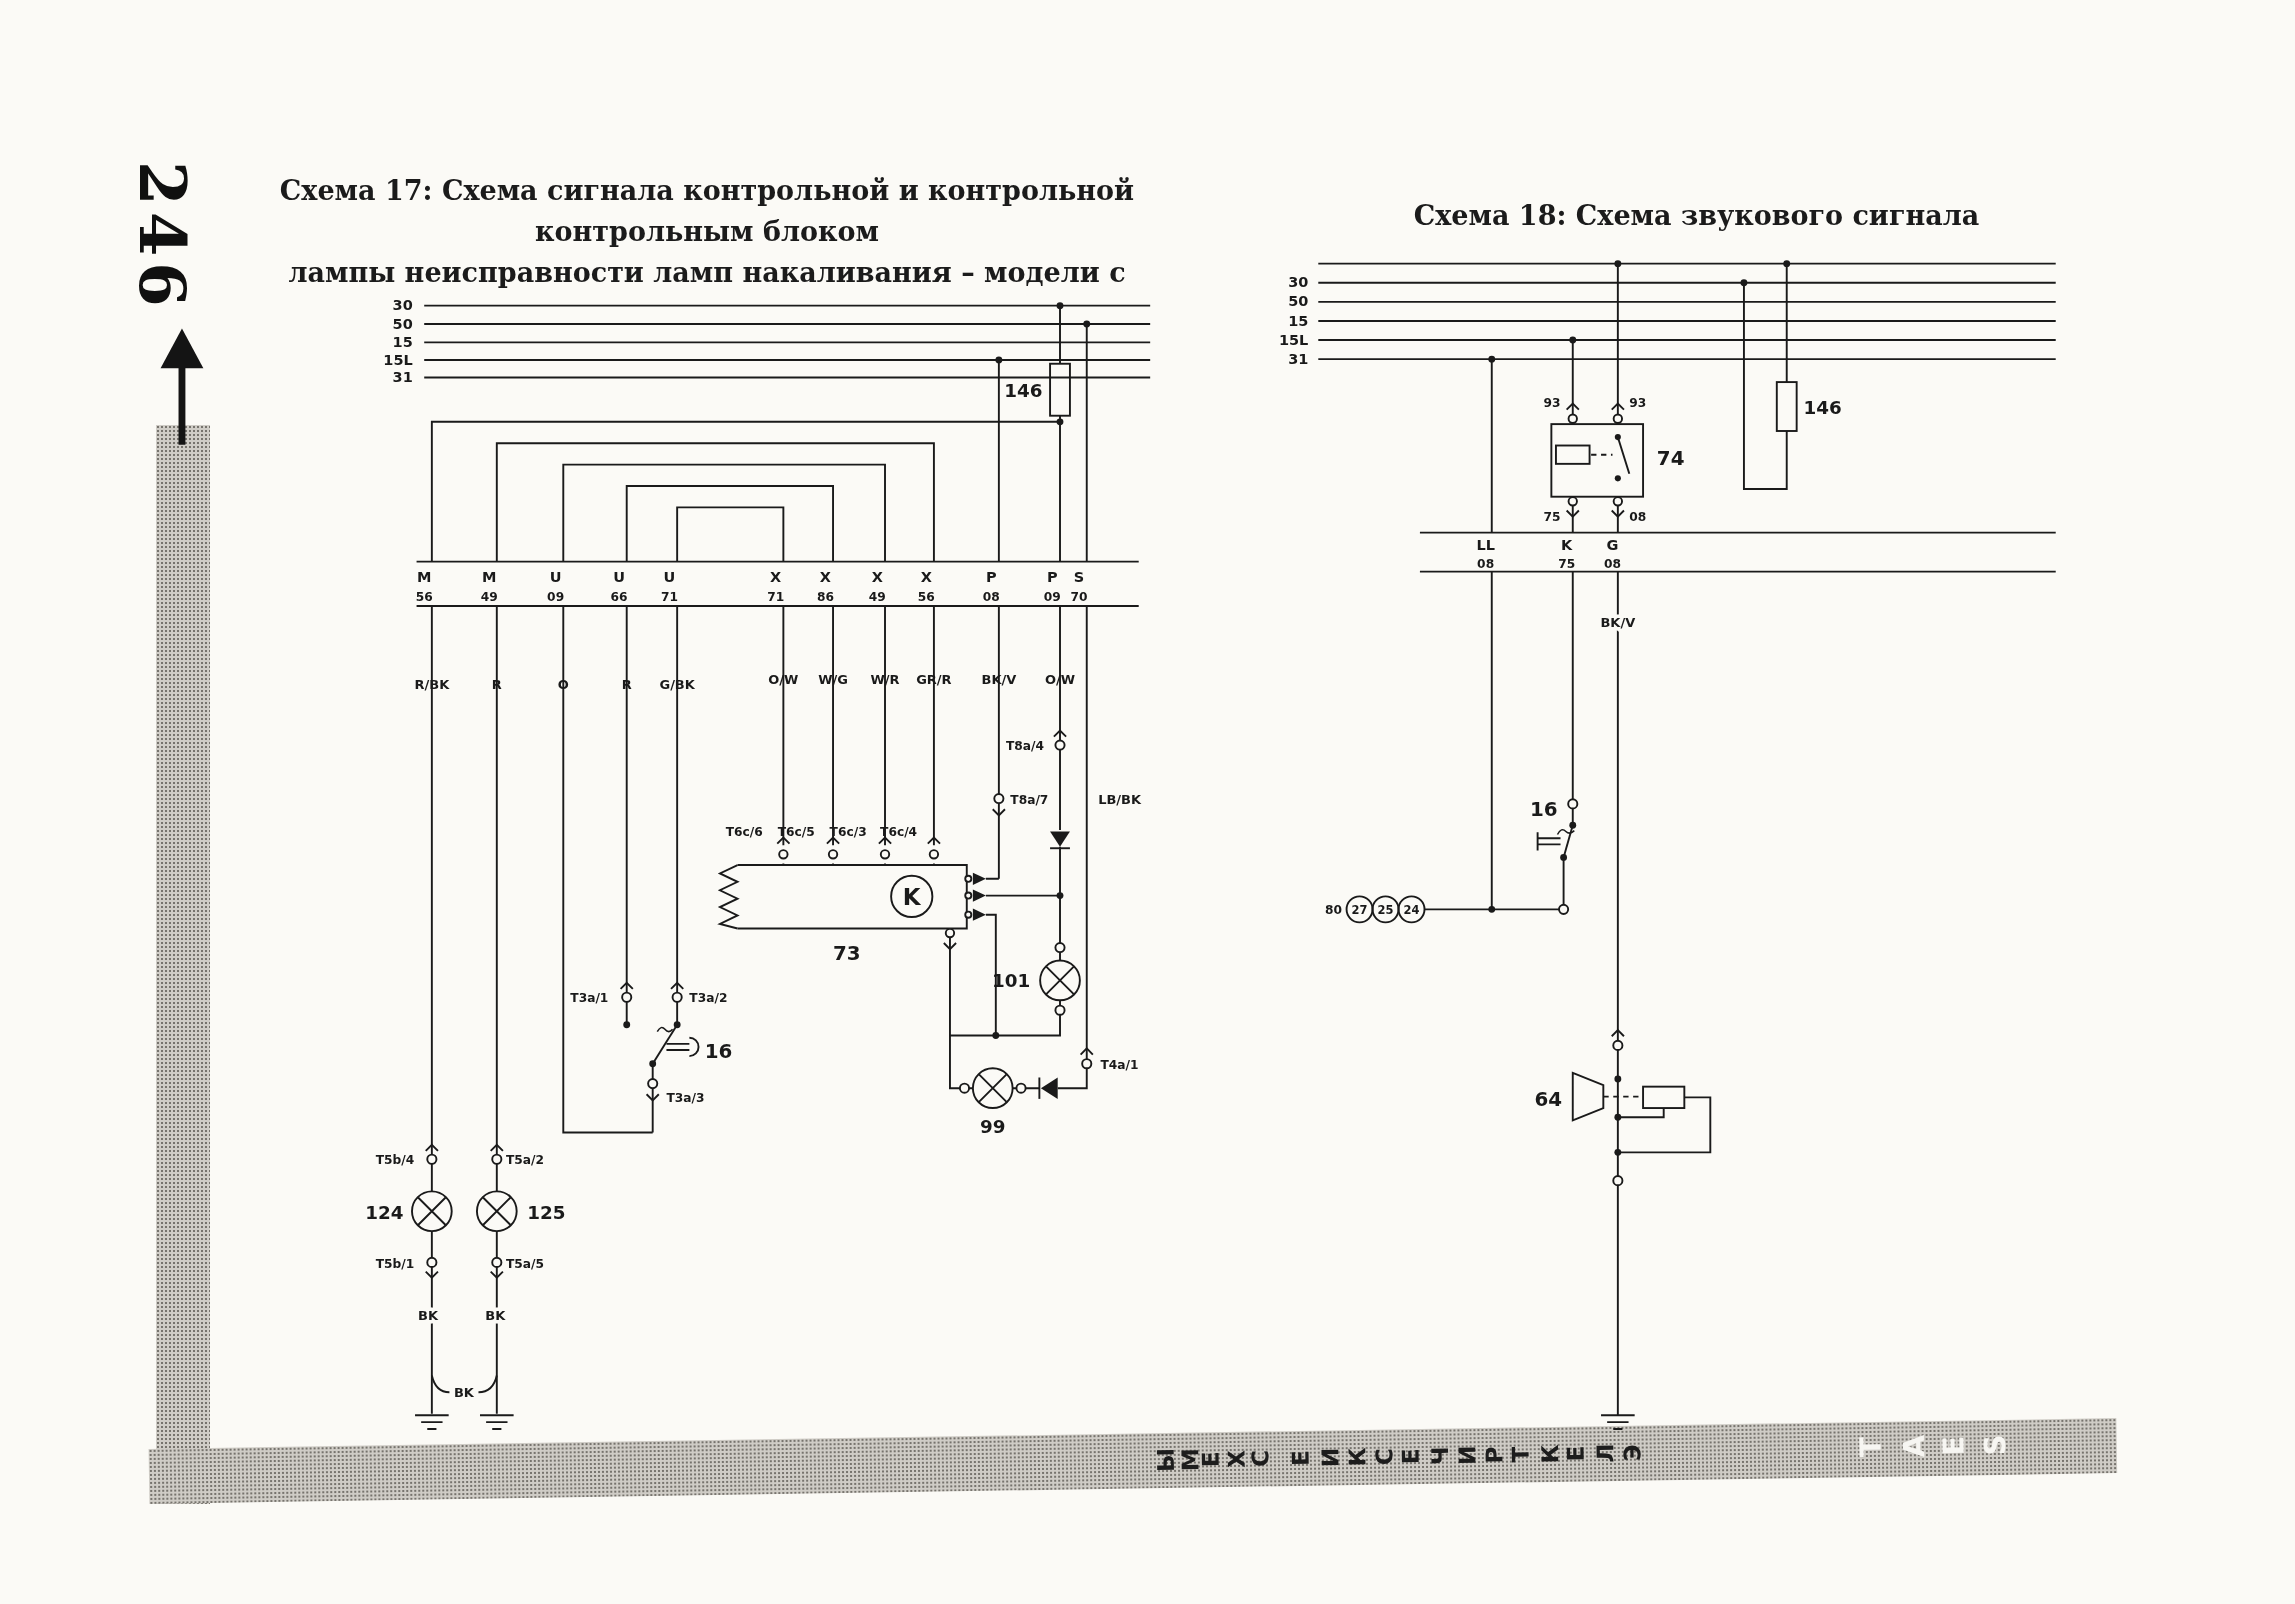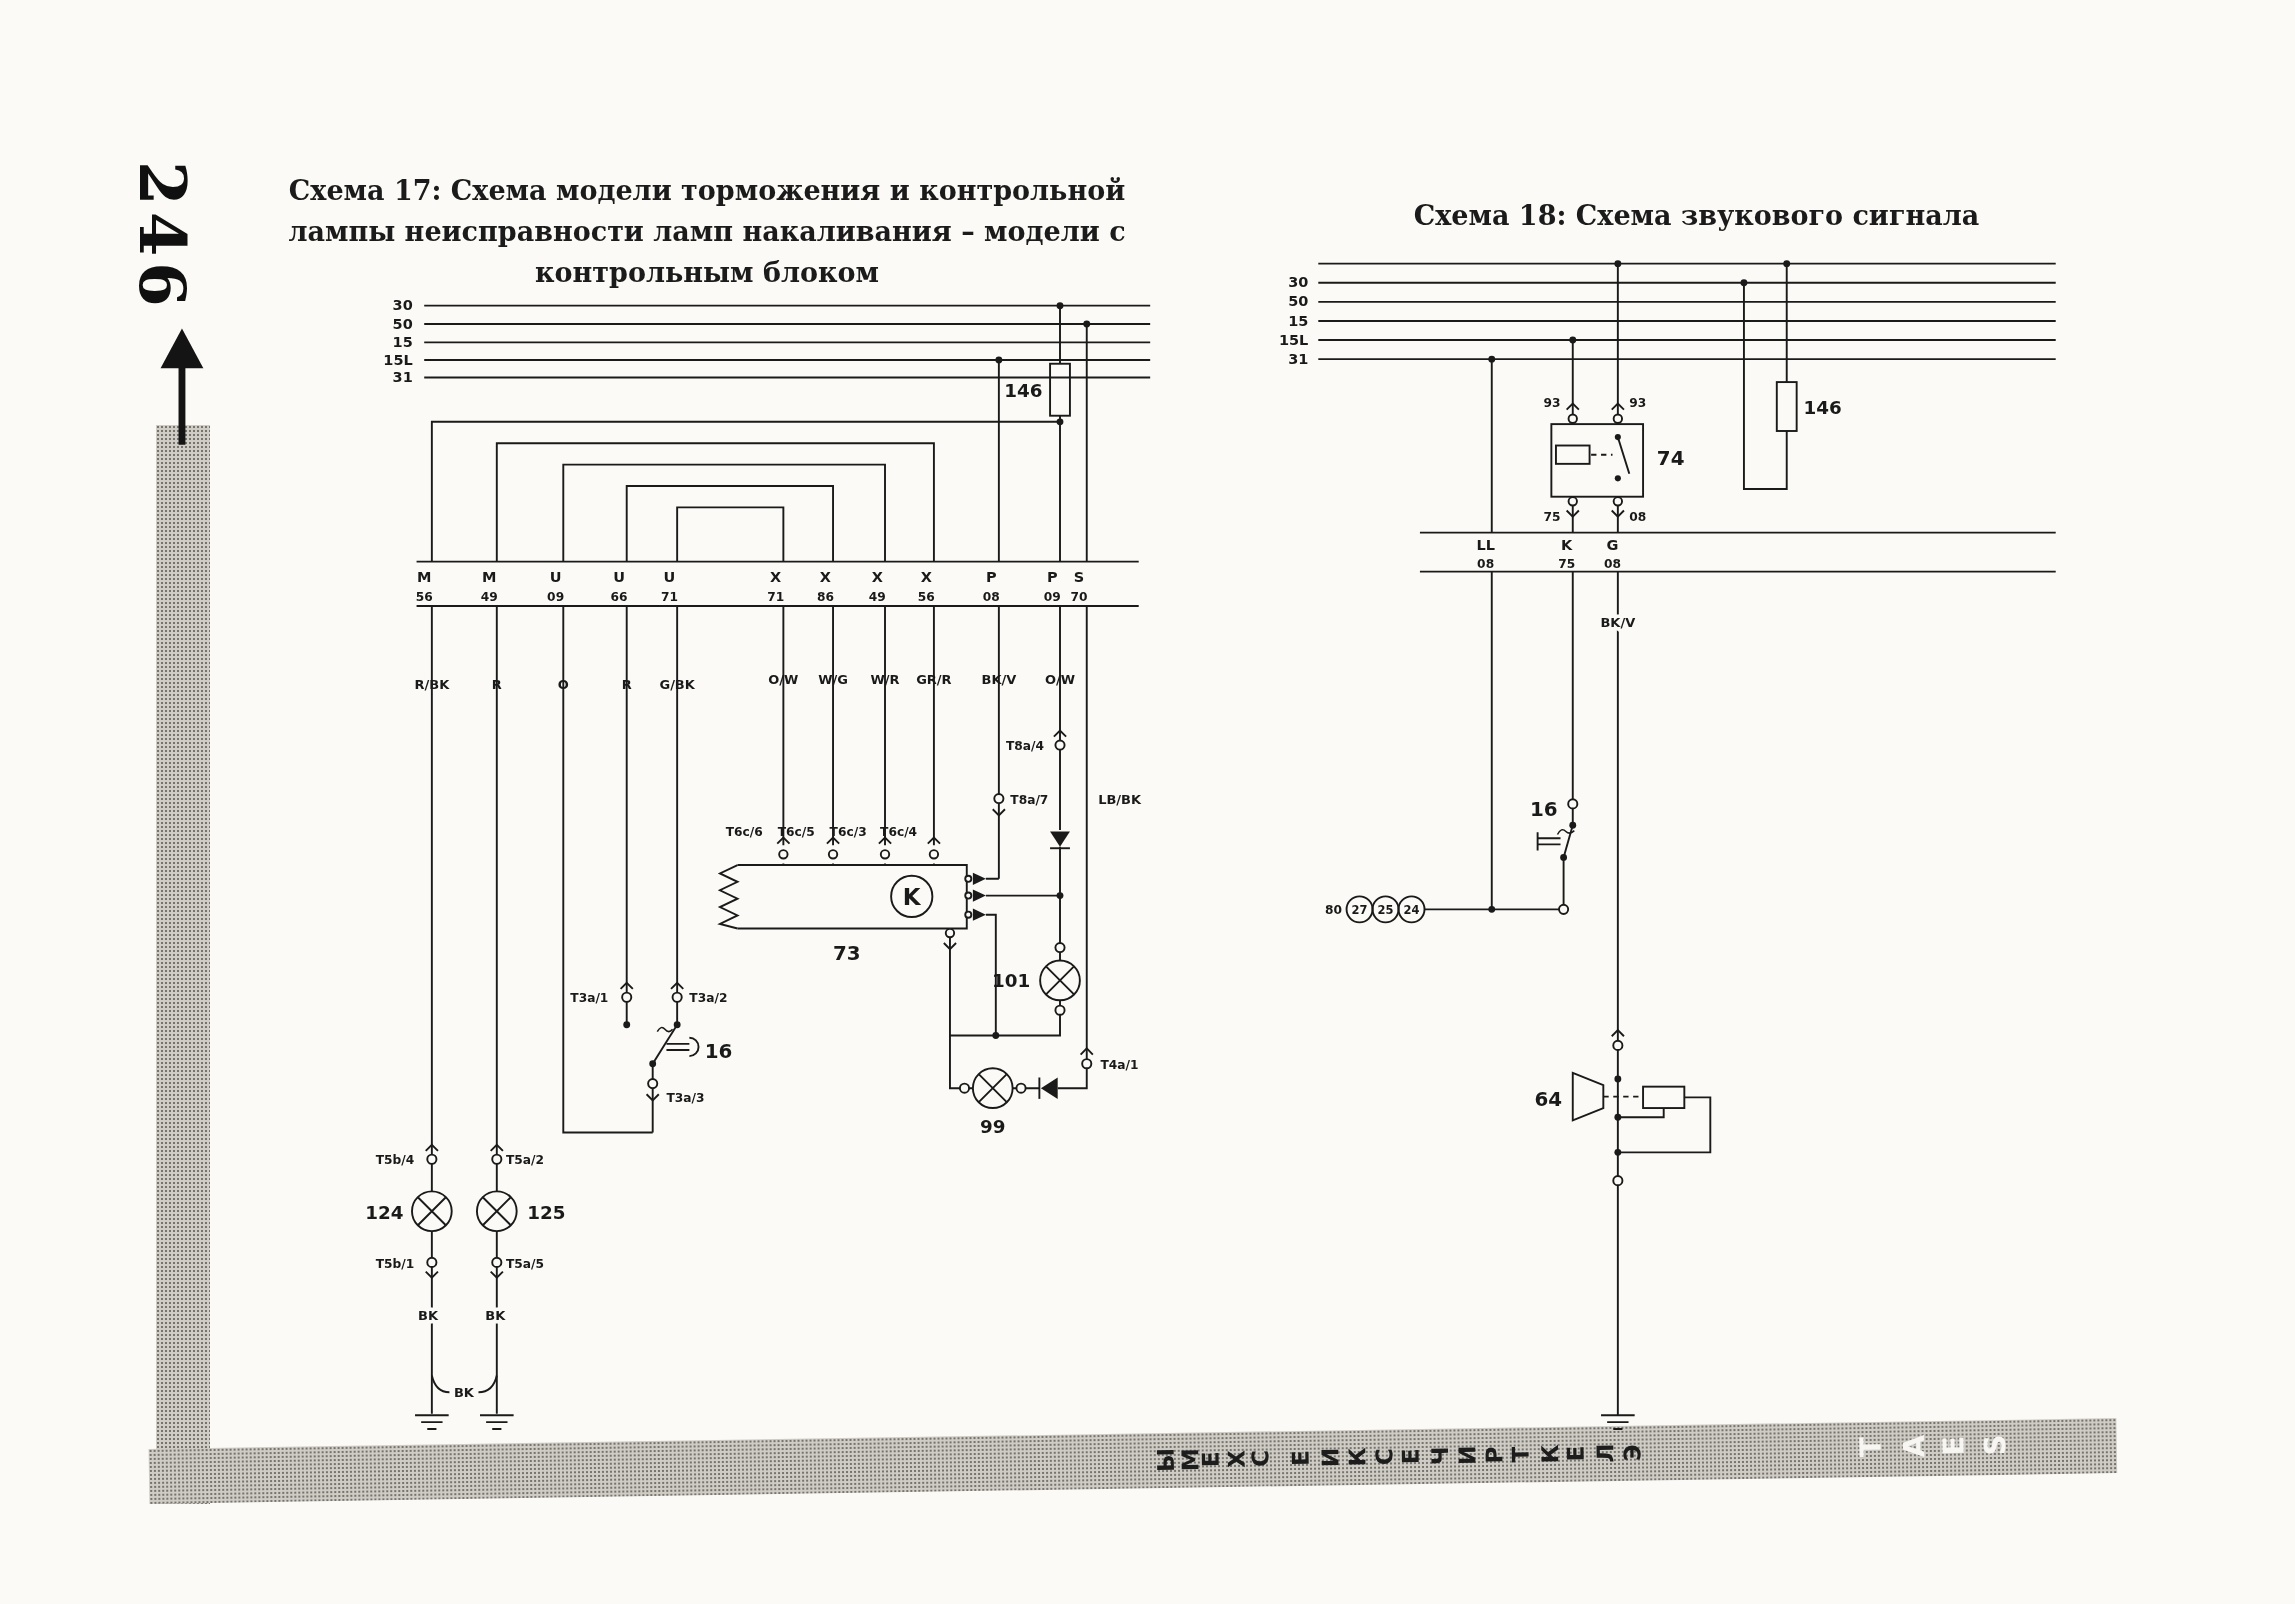--- a/index.html
+++ b/index.html
@@ -53,23 +53,23 @@
       <span class="bchar" style="left: 1475px;">Э</span>
       <span class="wchar" style="left: 1712px;">T</span>
       <span class="wchar" style="left: 1754px;">A</span>
       <span class="wchar" style="left: 1795px;">E</span>
       <span class="wchar" style="left: 1836px;">S</span>
     </div>
 
   <div class="pagenum">246</div>
 
   <div class="title" style="left:275px;top:170px;width:864px;">
-    <div>Схема 17: Схема модели торможения и контрольной</div>
+    <div>Схема 17: Схема сигнала контрольной и контрольной</div>
+    <div>контрольным блоком</div>
     <div>лампы неисправности ламп накаливания – модели с</div>
-    <div>контрольным блоком</div>
   </div>
   <div class="title" style="left:1406px;top:147px;width:581px;margin-top:48px;">
     <div>Схема 18: Схема звукового сигнала</div>
   </div>
 
   <svg width="2295" height="1604" viewBox="0 0 3003 2099">
 
     <g stroke="#141414" fill="#141414">
       <path d="M238,582 V472" stroke-width="9" fill="none"></path>
       <polygon points="238,430 210,482 266,482" stroke="none"></polygon>

